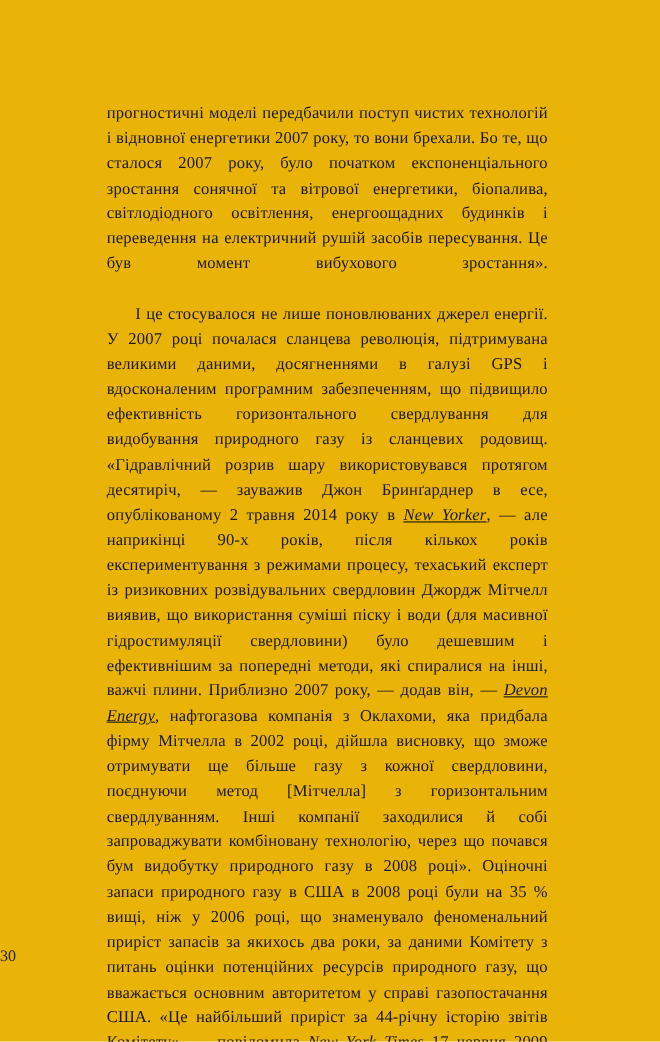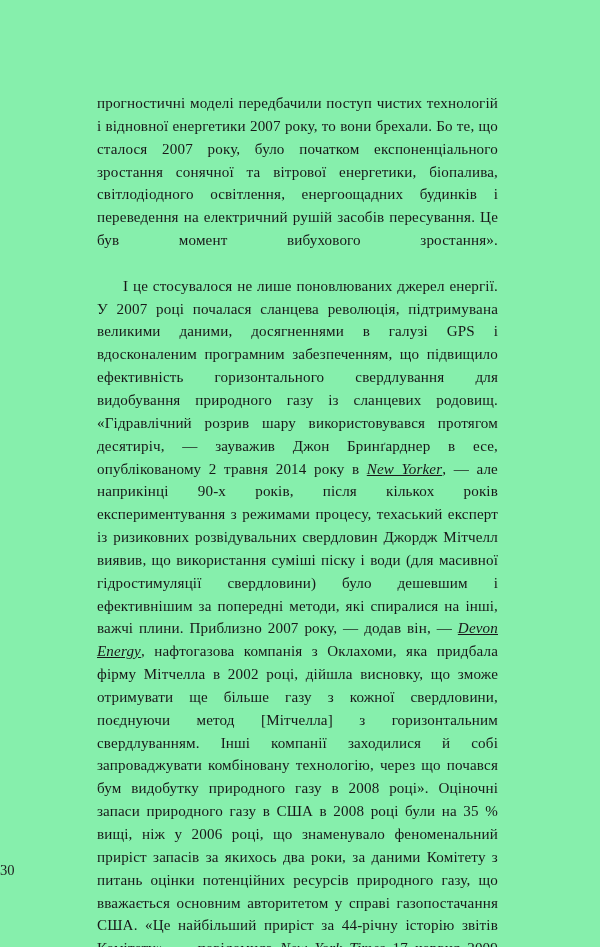--- a/index.html
+++ b/index.html
@@ -11,21 +11,21 @@
     width: 600px;
     height: 947px;
     overflow: hidden;
     font-family: "Liberation Serif", "DejaVu Serif", serif;
     color: #1a1a1a;
   }
   .page {
     position: relative;
     width: 600px;
     height: 947px;
-    background: #86efac;
+    background: #eab308;
     box-sizing: border-box;
   }
   .text-block {
     position: absolute;
     left: 97px;
     top: 92px;
     width: 401px;
   }
   .para {
     margin: 0;

